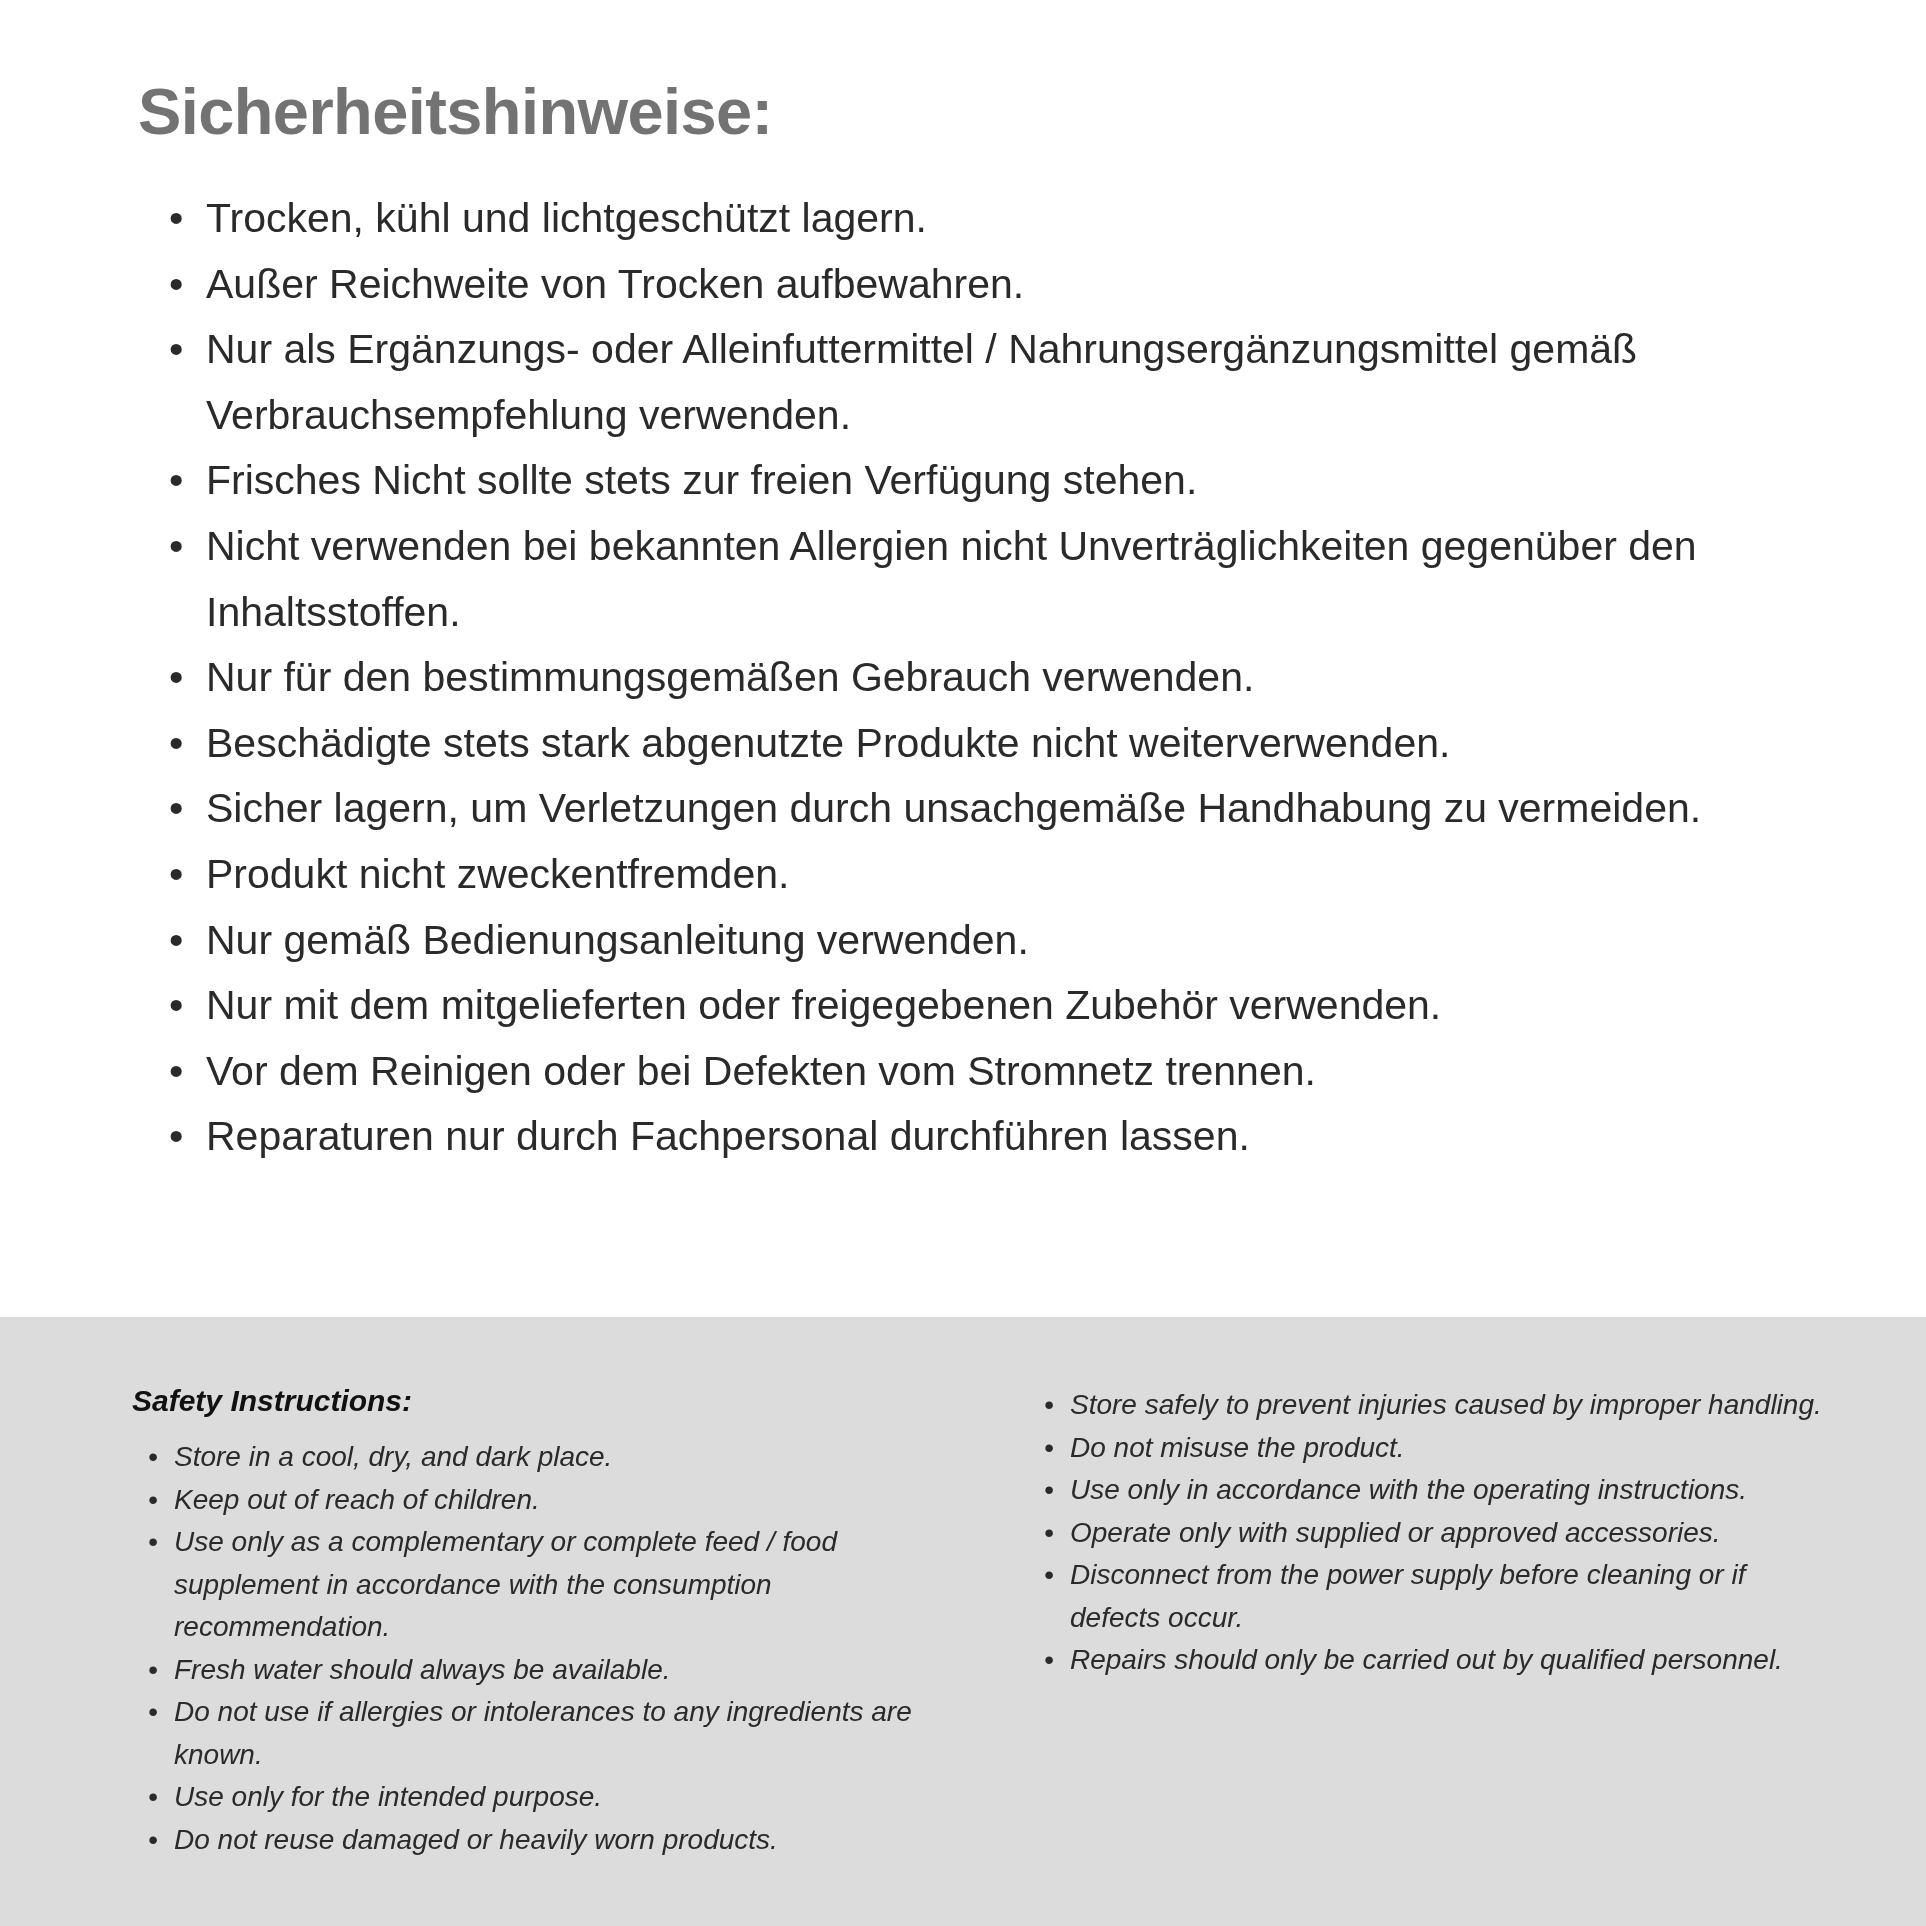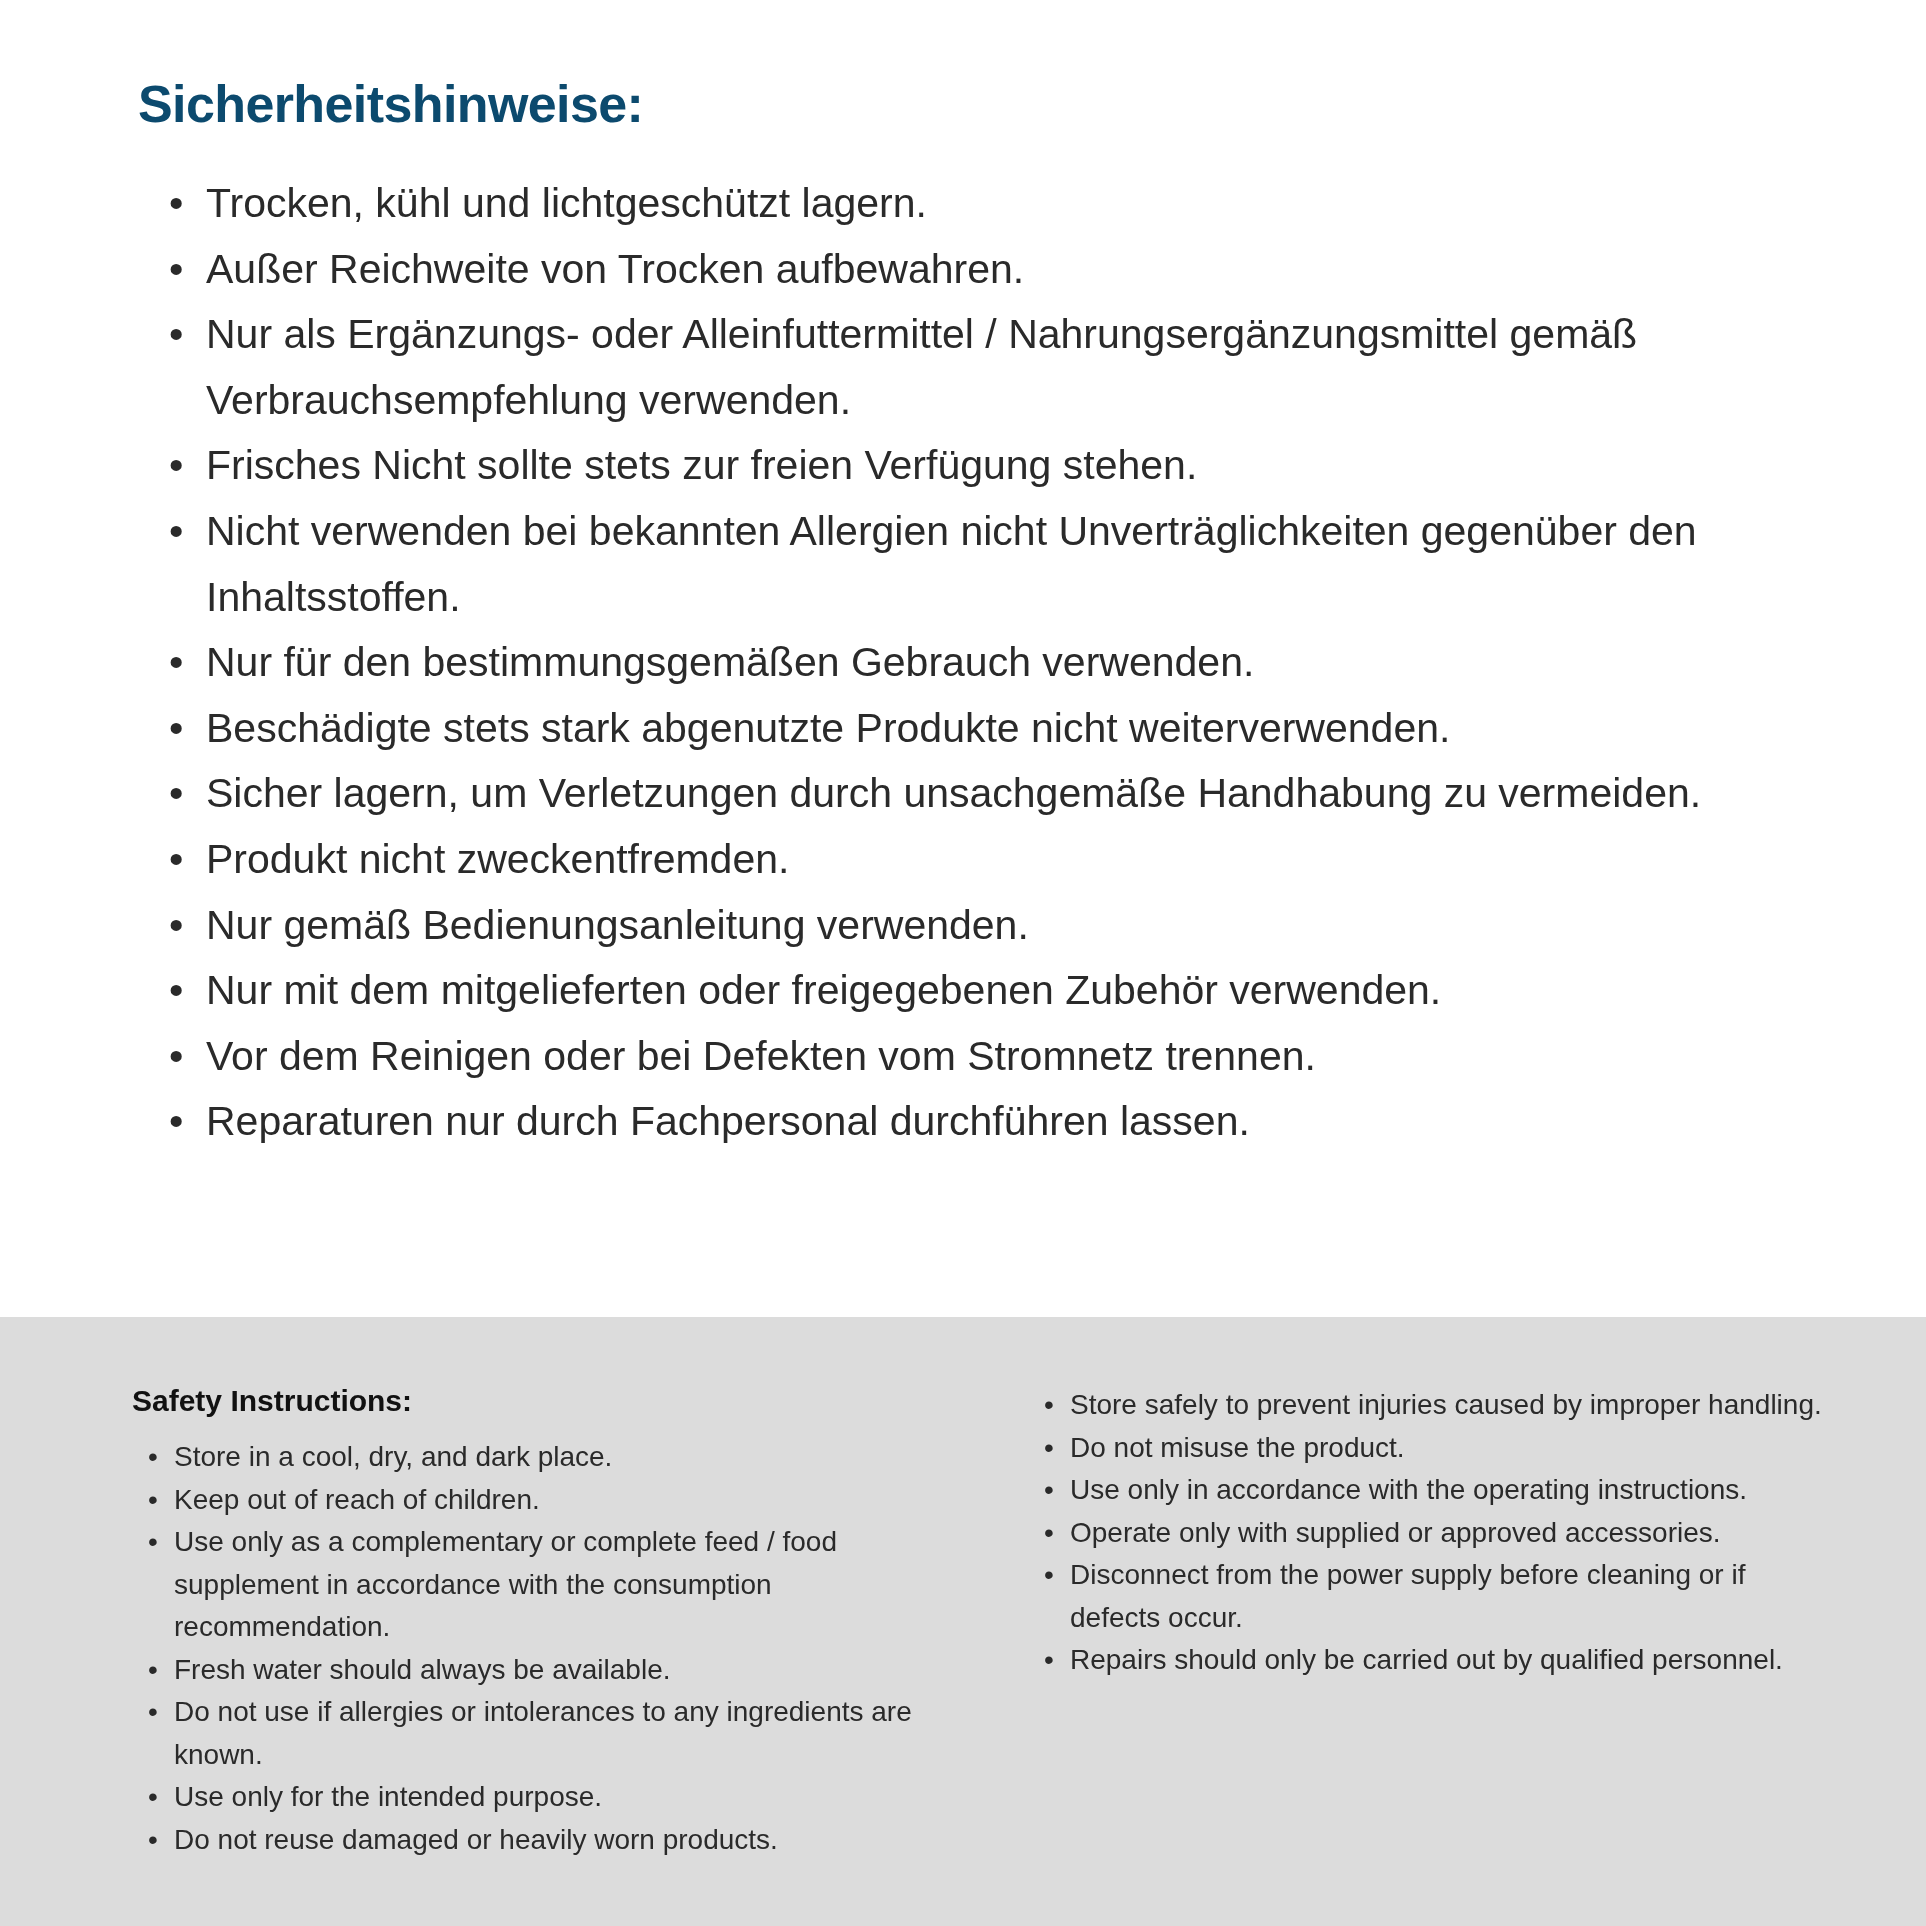--- a/index.html
+++ b/index.html
@@ -21,23 +21,23 @@
   }
 
   
   .section-german {
     flex: 1 1 auto;
     background: var(--page-bg, #ffffff);
     padding: 74px 128px 0 138px;
   }
 
   .german-title {
-    font-size: 52px;
+    font-size: 65px;
     font-weight: 700;
-    color: #0c4a6e;
+    color: #737373;
     letter-spacing: -0.6px;
   }
 
   .german-list {
     list-style: none;
     margin-top: 37px;
     padding-left: 31px;
   }
 
   .german-list li {
@@ -60,20 +60,21 @@
   }
 
   
   .section-english {
     flex: 0 0 609px;
     background: var(--section-bg, #dcdcdc);
     padding: 67px 96px 12px 132px;
     display: flex;
     flex-direction: row;
     gap: 58px;
+    font-style: italic;
   }
 
   .col-left  { flex: 0 0 854px; }
   .col-right { flex: 1 1 auto; }
 
   .english-title {
     font-size: 30px;
     font-weight: 700;
     color: #111111;
     margin-bottom: 18px;

